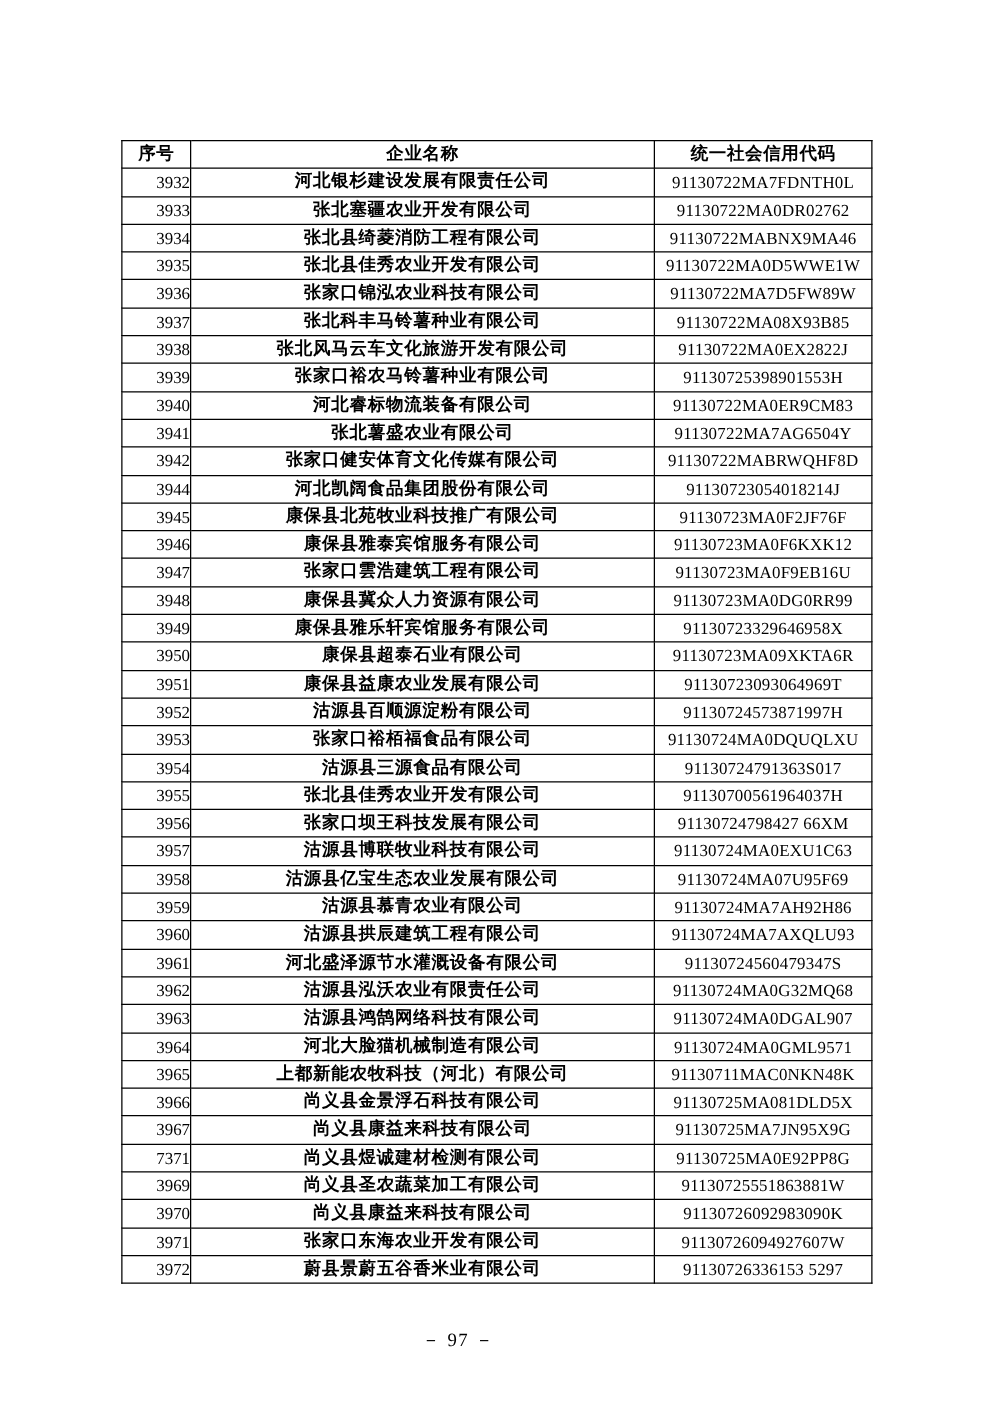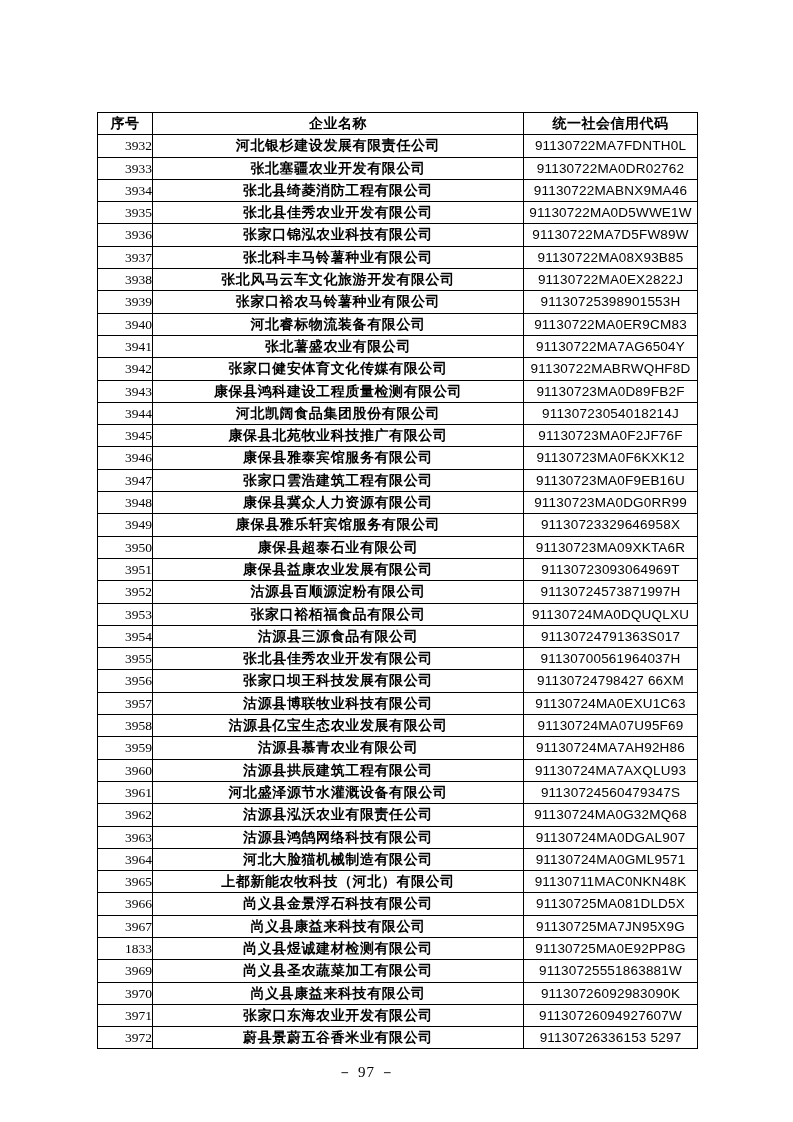--- a/index.html
+++ b/index.html
@@ -66,21 +66,21 @@
 
   table.reg-table tbody td.cell-name {
     font-size: 14px;
     letter-spacing: 0.6px;
     font-weight: bold;
   }
 
   table.reg-table tbody td.cell-code {
     font-size: 13.5px;
     letter-spacing: 0.2px;
-    font-family: Liberation Sans, sans-serif;
+    font-family: Liberation Serif, serif;
   }
 
   #page-footer {
     position: absolute;
     left: 0;
     top: 1063px;
     width: 793px;
     text-align: center;
     font-size: 15px;
     letter-spacing: 1px;
@@ -160,25 +160,20 @@
             <td class="cell-seq">3941</td>
             <td class="cell-name">张北薯盛农业有限公司</td>
             <td class="cell-code">91130722MA7AG6504Y</td>
           </tr>
           <tr>
             <td class="cell-seq">3942</td>
             <td class="cell-name">张家口健安体育文化传媒有限公司</td>
             <td class="cell-code">91130722MABRWQHF8D</td>
           </tr>
           <tr>
-            <td class="cell-seq">3943</td>
-            <td class="cell-name">康保县鸿科建设工程质量检测有限公司</td>
-            <td class="cell-code">91130723MA0D89FB2F</td>
-          </tr>
-          <tr>
             <td class="cell-seq">3944</td>
             <td class="cell-name">河北凯阔食品集团股份有限公司</td>
             <td class="cell-code">91130723054018214J</td>
           </tr>
           <tr>
             <td class="cell-seq">3945</td>
             <td class="cell-name">康保县北苑牧业科技推广有限公司</td>
             <td class="cell-code">91130723MA0F2JF76F</td>
           </tr>
           <tr>
@@ -285,21 +280,21 @@
             <td class="cell-seq">3966</td>
             <td class="cell-name">尚义县金景浮石科技有限公司</td>
             <td class="cell-code">91130725MA081DLD5X</td>
           </tr>
           <tr>
             <td class="cell-seq">3967</td>
             <td class="cell-name">尚义县康益来科技有限公司</td>
             <td class="cell-code">91130725MA7JN95X9G</td>
           </tr>
           <tr>
-            <td class="cell-seq">1833</td>
+            <td class="cell-seq">7371</td>
             <td class="cell-name">尚义县煜诚建材检测有限公司</td>
             <td class="cell-code">91130725MA0E92PP8G</td>
           </tr>
           <tr>
             <td class="cell-seq">3969</td>
             <td class="cell-name">尚义县圣农蔬菜加工有限公司</td>
             <td class="cell-code">91130725551863881W</td>
           </tr>
           <tr>
             <td class="cell-seq">3970</td>

